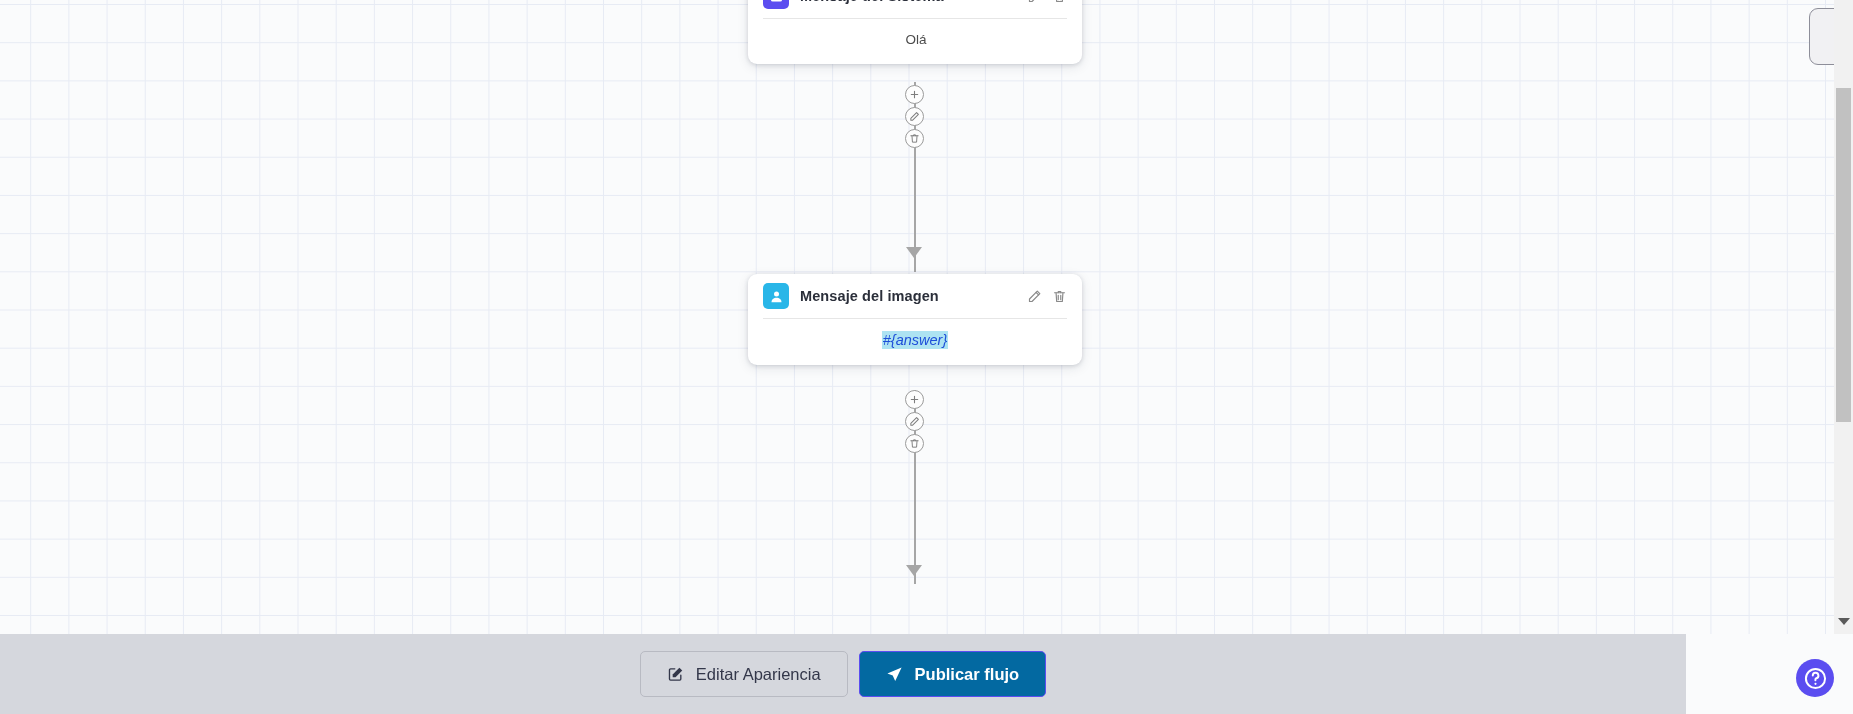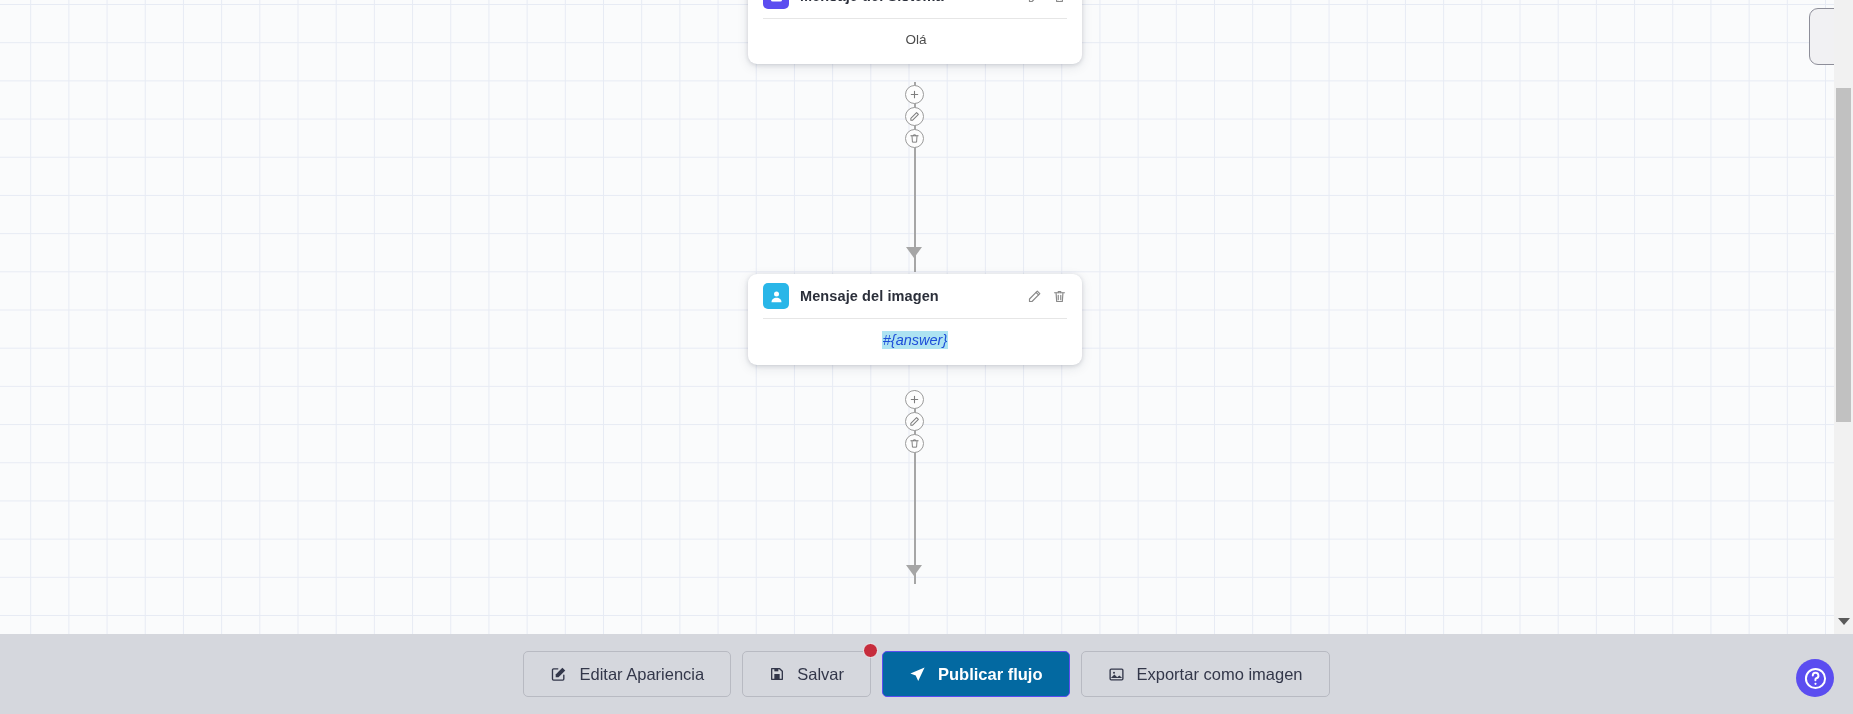--- a/index.html
+++ b/index.html
@@ -198,21 +198,21 @@
     border-left: 6px solid transparent;
     border-right: 6px solid transparent;
     border-top: 7px solid #5a5a5a;
   }
 
   
   .toolbar {
     position: absolute;
     left: 0;
     bottom: 0;
-    width: 1853px;
+    width: 1686px;
     height: 80px;
     background: #d5d7dd;
     display: flex;
     align-items: center;
     justify-content: center;
     gap: 11px;
     box-sizing: border-box;
   }
 
   .tb-btn {
@@ -404,52 +404,31 @@
       <span class="tb-icon">
         <svg width="17" height="17" viewBox="0 0 24 24" fill="none" stroke="#33374a" stroke-width="1.9" stroke-linecap="round" stroke-linejoin="round">
           <path d="M11 4H5a1.5 1.5 0 0 0-1.5 1.5v13A1.5 1.5 0 0 0 5 20h13a1.5 1.5 0 0 0 1.5-1.5V13"></path>
           <path d="M17.5 2.5l4 4L12 16H8v-4z" fill="#33374a" stroke="none"></path>
         </svg>
       </span>
       <span>Editar Apariencia</span>
     </div>
 
 
-    <div class="tb-btn">
-      <span class="badge-dot"></span>
-      <span class="tb-icon">
-        <svg width="16" height="16" viewBox="0 0 24 24" fill="none" stroke="#33374a" stroke-width="2" stroke-linejoin="round">
-          <path d="M4 4h12l4 4v12H4z"></path>
-          <rect x="8" y="12" width="8" height="8" fill="#33374a" stroke="none"></rect>
-          <rect x="8" y="4" width="6" height="4" fill="#33374a" stroke="none"></rect>
-        </svg>
-      </span>
-      <span>Salvar</span>
-    </div>
 
 
     <div class="tb-btn primary">
       <span class="tb-icon">
         <svg width="17" height="17" viewBox="0 0 24 24" fill="#ffffff">
           <path d="M22 2L2 10.5l7.5 3L13 21z"></path>
         </svg>
       </span>
       <span>Publicar flujo</span>
     </div>
 
-    <div class="tb-btn">
-      <span class="tb-icon">
-        <svg width="17" height="17" viewBox="0 0 24 24" fill="none" stroke="#33374a" stroke-width="1.9" stroke-linejoin="round">
-          <rect x="3" y="4.5" width="18" height="15" rx="1.5"></rect>
-          <circle cx="8.5" cy="9.5" r="1.4" fill="#33374a" stroke="none"></circle>
-          <path d="M4 17l5-5 4 4 3-2.5 4 3.5" fill="#33374a" stroke="none"></path>
-        </svg>
-      </span>
-      <span>Exportar como imagen</span>
-    </div>
 
   </div>
 
   <div class="help-fab">
     <svg width="25" height="25" viewBox="0 0 24 24" fill="none" stroke="#ffffff" stroke-width="1.9" stroke-linecap="round" stroke-linejoin="round">
       <circle cx="12" cy="12" r="9.2"></circle>
       <path d="M9.4 9.2a2.7 2.7 0 1 1 3.4 2.6c-.6.2-.9.7-.9 1.4v.5"></path>
       <circle cx="12" cy="17.1" r="1.05" fill="#ffffff" stroke="none"></circle>
     </svg>
   </div>

